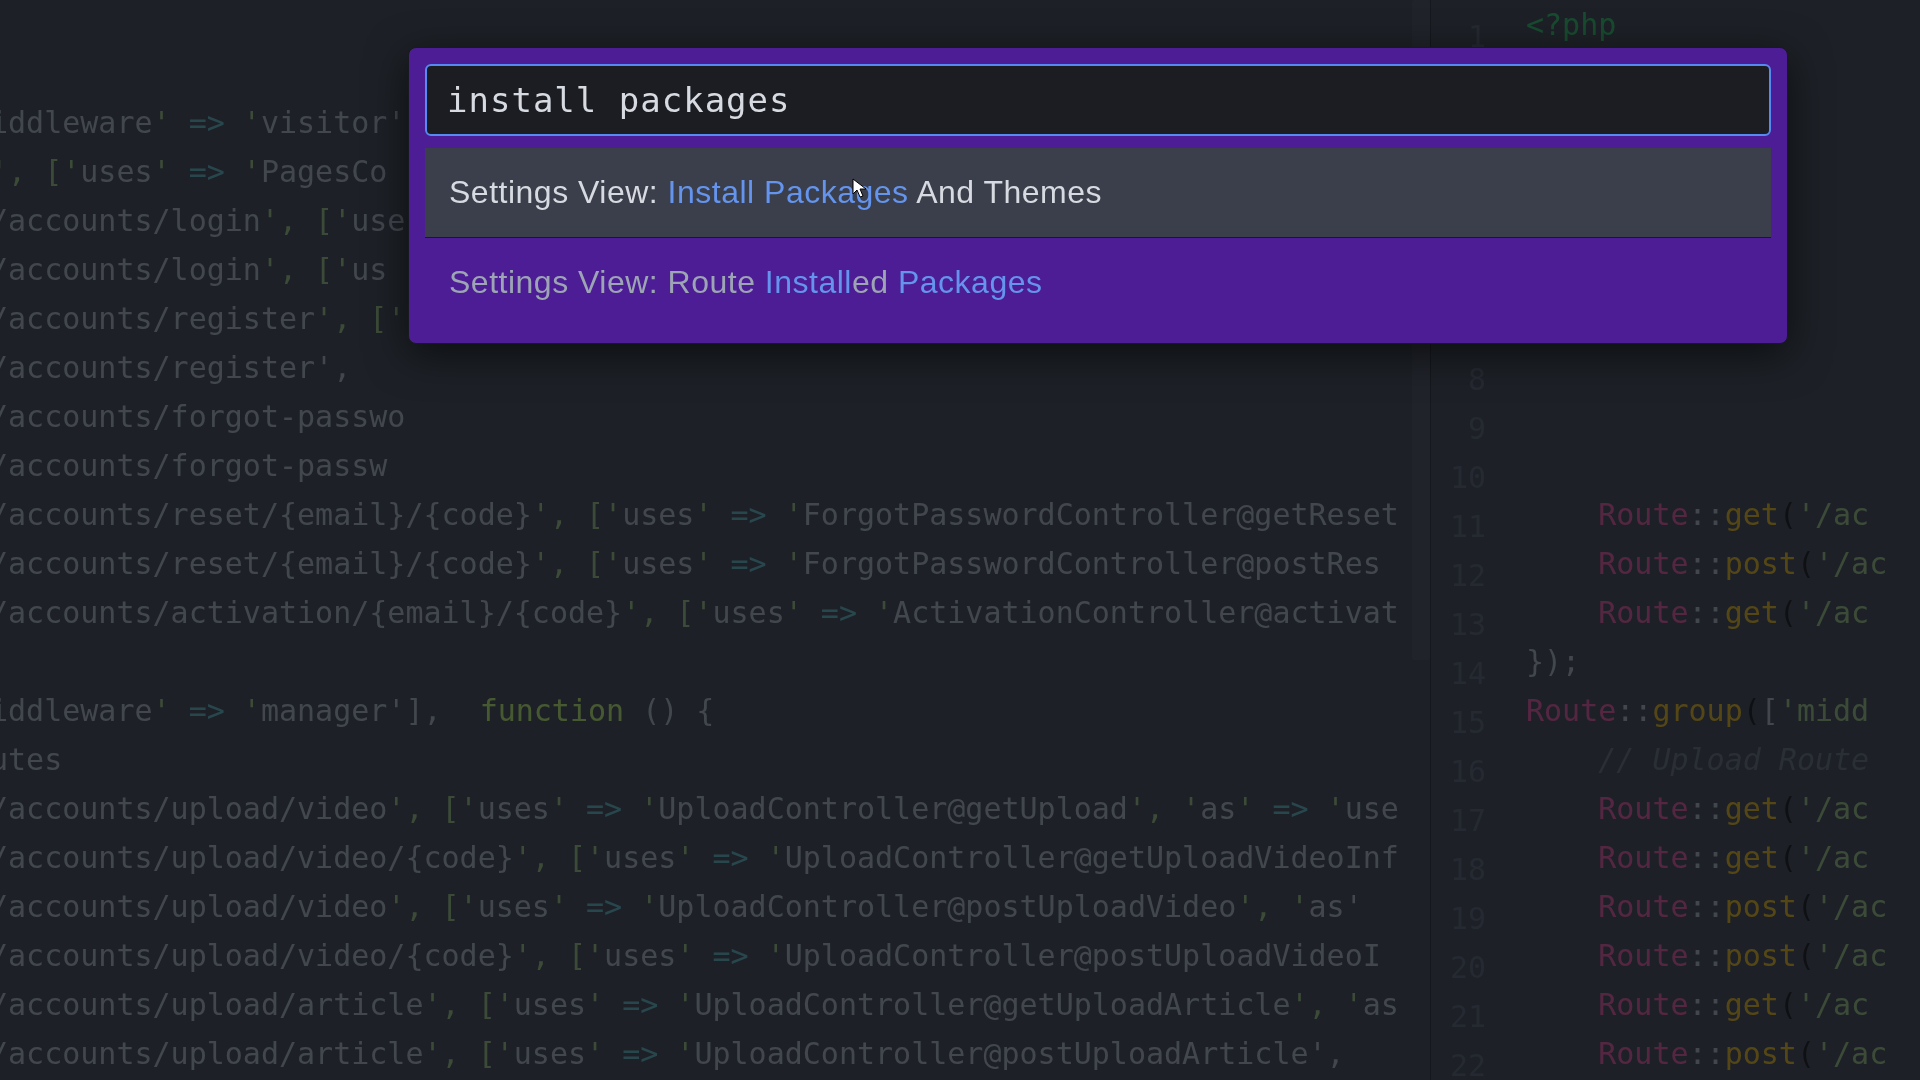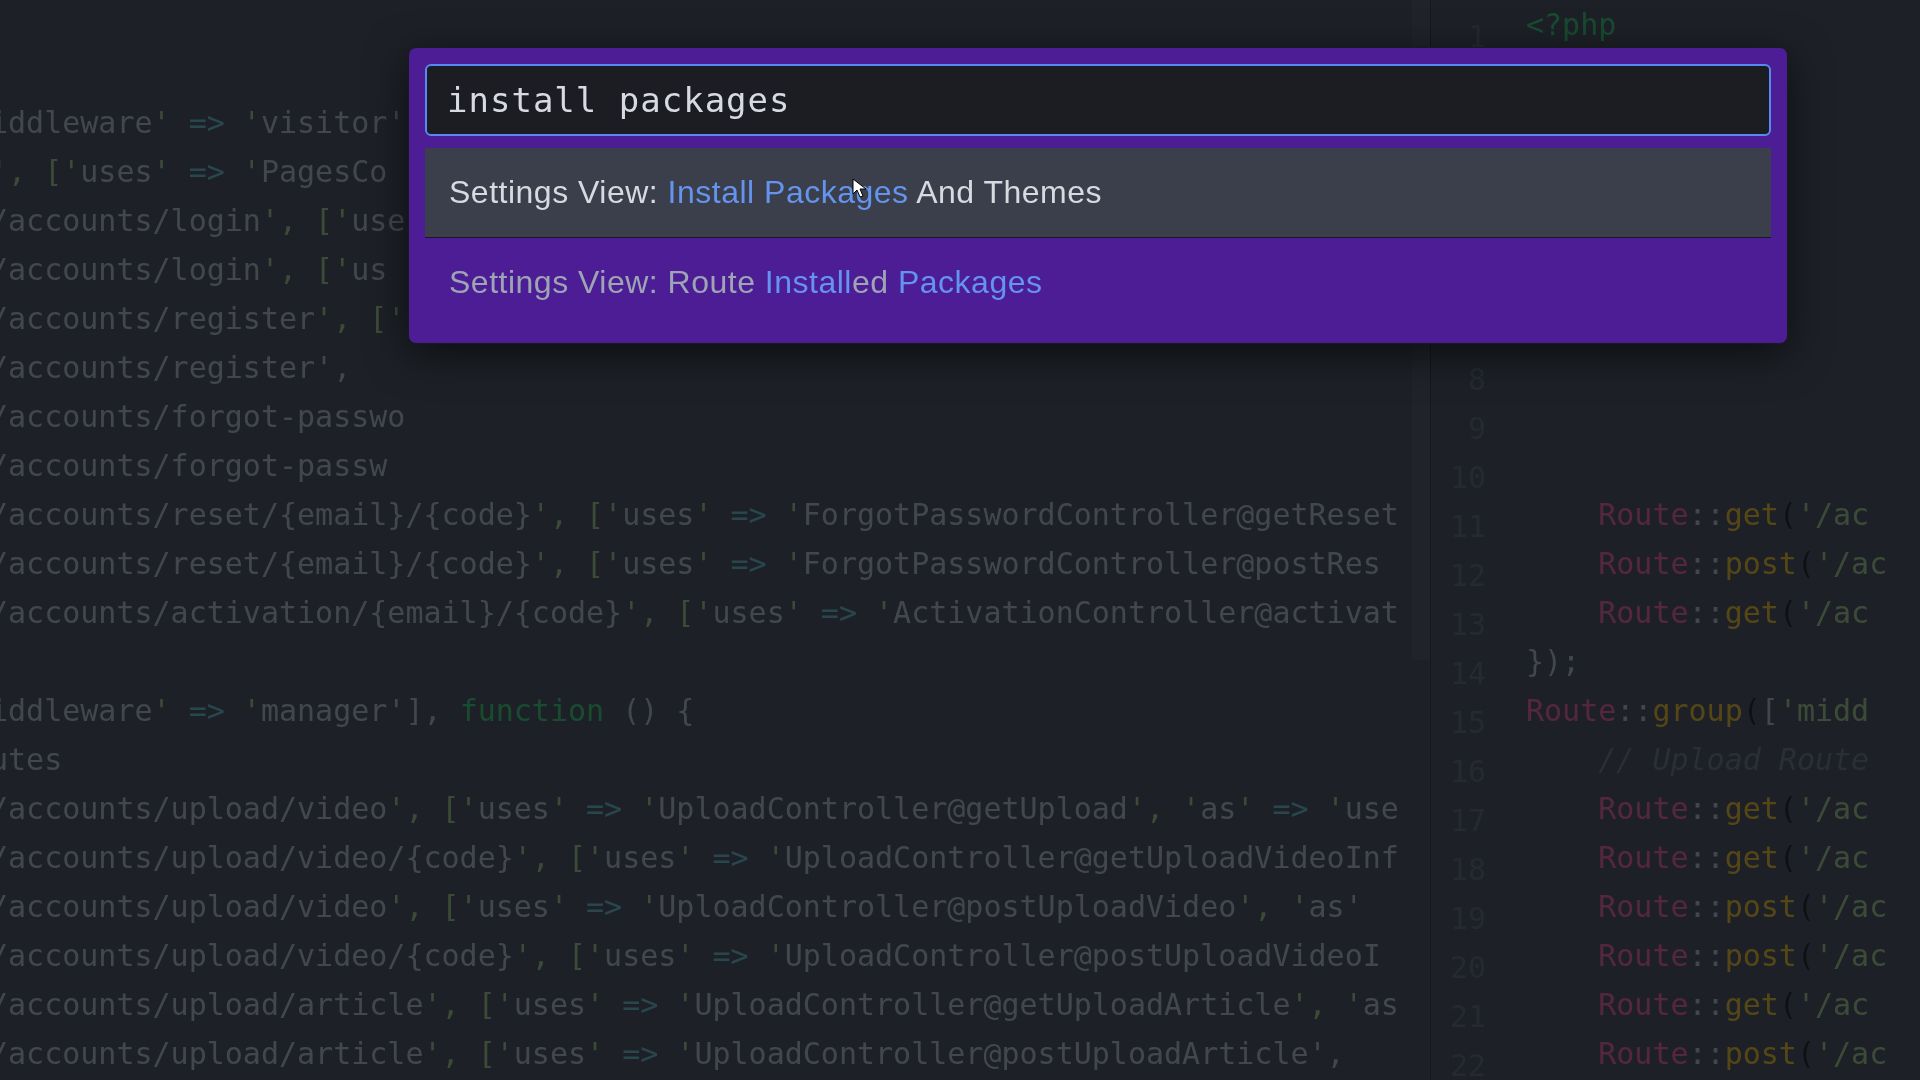--- a/index.html
+++ b/index.html
@@ -66,21 +66,21 @@
     right: 0;
     top: 0;
     width: 18px;
     height: 660px;
     background: #3a3f4b;
     border-radius: 2px;
   }
   .tok-key { color: #abb2bf; }
   .tok-str { color: #98c379; }
   .tok-op  { color: #56b6c2; }
-  .tok-fn  { color: #22c55e; }
+  .tok-fn  { color: #bef264; margin-left: 20px; }
   .tok-php { color: #22c55e; }
   .tok-cls { color: #ec4899; }
   .tok-call { color: #eab308; }
   .tok-cmt { color: #5c6370; font-style: italic; }
 
   
   .palette {
     position: absolute;
     top: 47px;
     left: 408px;

